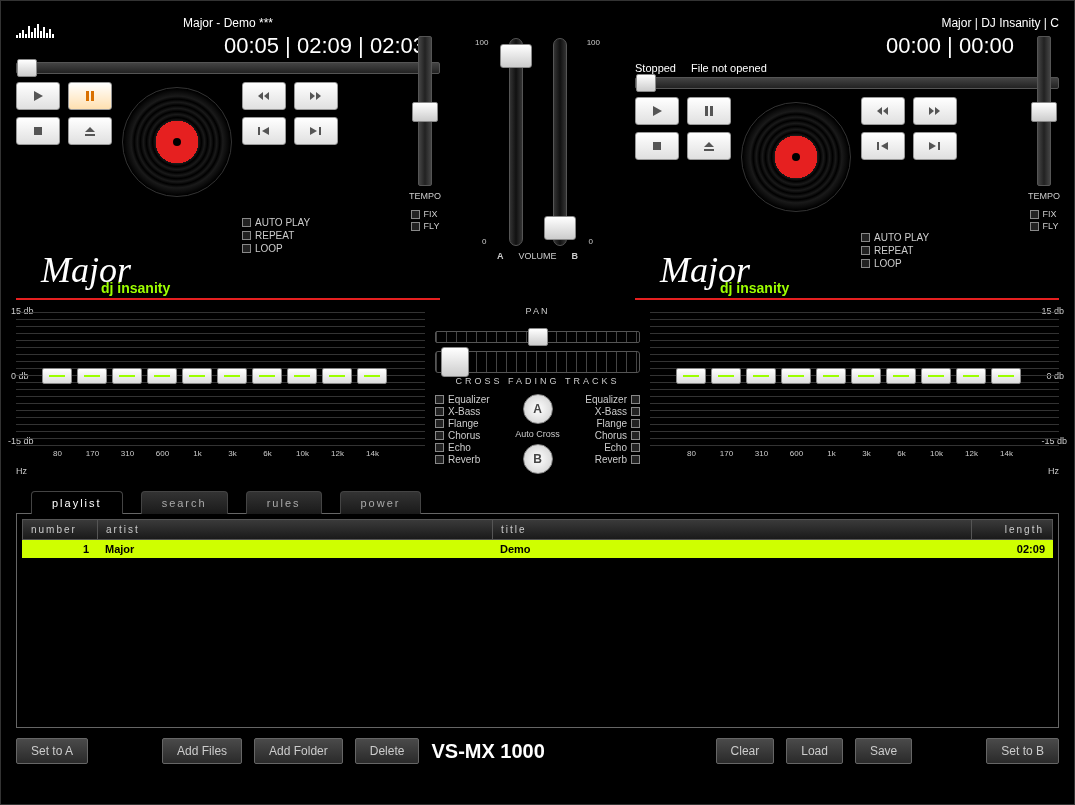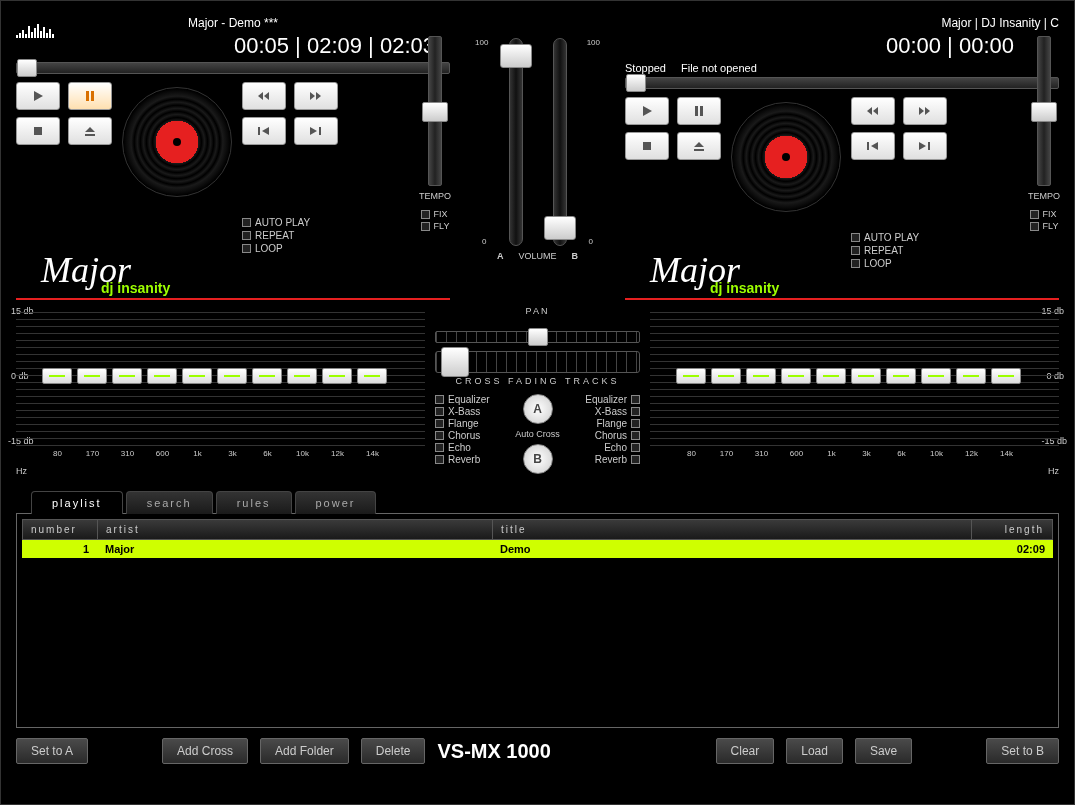--- a/index.html
+++ b/index.html
@@ -1,18 +1,18 @@
 <!DOCTYPE html>
 <html><head>
 <meta charset="utf-8">
 <style>
 *{box-sizing:border-box;margin:0;padding:0;font-family:Tahoma,sans-serif;user-select:none}
 body{background:#000;width:1075px;height:805px;overflow:hidden}
 .app{width:1075px;height:805px;background:#000;border:1px solid #333;padding:15px;position:relative}
-.top{display:flex;height:270px;}
+.top{display:flex;height:270px;gap:10px}
 .deck{flex:1;position:relative;color:#fff}
 .center{width:175px;position:relative}
 .track-title{font-size:12px;text-align:center;white-space:nowrap;overflow:hidden}
 .time-display{font-size:22px;text-align:right;margin:3px 0;font-weight:normal}
 .deck-a .time-display{padding-right:15px}
 .deck-b .time-display{padding-right:45px}
 .status-row{font-size:11px;margin-bottom:3px}
 .status-row span{margin-right:15px}
 .prog{height:12px;background:linear-gradient(#444,#222);border:1px solid #555;border-radius:2px;position:relative;margin:3px 0 8px}
 .prog-handle{position:absolute;width:20px;height:18px;background:linear-gradient(#fff,#ccc);border:1px solid #888;border-radius:2px;top:-4px;left:0}
@@ -58,21 +58,21 @@
 .cross-handle{position:absolute;width:28px;height:30px;background:linear-gradient(#fff,#ccc);border:1px solid #888;border-radius:3px;top:-5px;left:5px}
 .cross-label{text-align:center;font-size:9px;letter-spacing:3px;margin-bottom:8px}
 .fx-row{display:flex;justify-content:space-between;gap:5px}
 .fx-col{font-size:10px}
 .fx-col .chk{margin-bottom:1px}
 .fx-col.right .chk{flex-direction:row-reverse}
 .fx-center{display:flex;flex-direction:column;align-items:center;gap:5px}
 .round-btn{width:30px;height:30px;border-radius:50%;background:radial-gradient(#fff,#ccc);border:1px solid #888;display:flex;align-items:center;justify-content:center;font-size:12px;font-weight:bold;color:#444;cursor:pointer}
 .fx-center-lbl{font-size:9px;color:#ccc}
 .bottom{margin-top:15px;height:290px}
-.tabs{display:flex;gap:3px;padding-left:15px}
+.tabs{display:flex;gap:18px;padding-left:15px}
 .tab{padding:5px 20px;font-size:11px;color:#aaa;background:linear-gradient(#333,#1a1a1a);border:1px solid #444;border-bottom:none;border-radius:4px 4px 0 0;cursor:pointer;letter-spacing:2px}
 .tab.active{background:#000;color:#fff}
 .playlist-box{border:1px solid #666;background:#000;height:215px;margin-top:-1px;padding:5px}
 .pl-header{display:flex;background:linear-gradient(#3a3a3a,#1a1a1a);border:1px solid #555;font-size:10px;color:#ccc;letter-spacing:2px}
 .pl-header div{padding:4px 8px;border-right:1px solid #555}
 .col-num{width:75px}
 .col-artist{width:395px}
 .col-title{flex:1}
 .col-len{width:80px;text-align:right;border-right:none!important}
 .pl-row{display:flex;background:#cfff00;color:#000;font-size:11px;font-weight:bold}
@@ -514,21 +514,21 @@
     <div class="pl-row">
       <div class="col-num">1</div>
       <div class="col-artist">Major</div>
       <div class="col-title">Demo</div>
       <div class="col-len">02:09</div>
     </div>
   </div>
   <div class="footer">
     <div class="fbtn">Set to A</div>
     <div style="width:50px"></div>
-    <div class="fbtn">Add Cross</div>
+    <div class="fbtn">Add Files</div>
     <div class="fbtn">Add Folder</div>
     <div class="fbtn">Delete</div>
     <div class="model">VS-MX 1000</div>
     <div class="fbtn">Clear</div>
     <div class="fbtn">Load</div>
     <div class="fbtn">Save</div>
     <div style="width:50px"></div>
     <div class="fbtn">Set to B</div>
   </div>
 </div>

